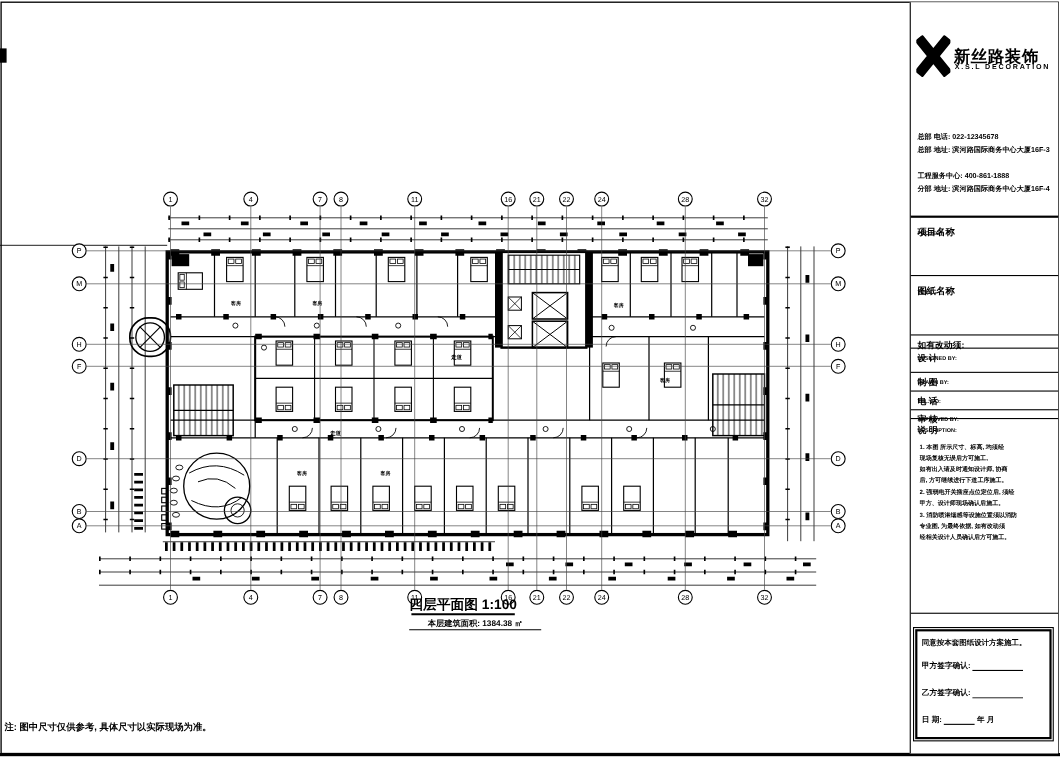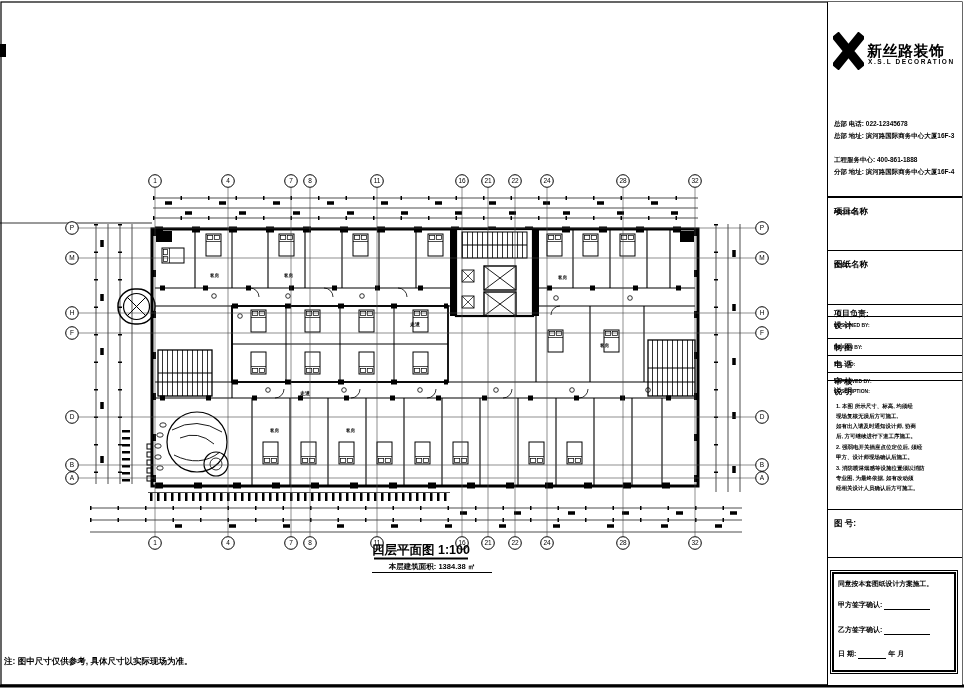--- a/index.html
+++ b/index.html
@@ -362,21 +362,21 @@
     <div class="seclab"><span>项目名称</span>
       <small>PROJECT:</small></div>
   </div>
   <div class="sec" style="top:248px;height:54px">
     <div class="seclab"><span>图纸名称</span>
       <small>TITLE:</small></div>
   </div>
 
   <div class="sec" style="top:302px;height:17px">
     <div class="rowlab">
-        <span>项目负责:</span>
+        <span>如有改动须:</span>
       </div>
   </div>
   <div class="sec" style="top:314px;height:17px;border-top-width:1.2px">
     <div class="rowlab"><span>设  计</span>
       <small>DESIGNED BY:</small></div>
   </div>
   <div class="sec" style="top:336px;height:17px;border-top-width:1.2px">
     <div class="rowlab"><span>制  图</span>
       <small>DRAWN BY:</small></div>
   </div>
@@ -396,23 +396,20 @@
     <div class="note-line" style="top:32px">    现场复核无误后方可施工,</div>
     <div class="note-line" style="top:42px">    如有出入请及时通知设计师, 协商</div>
     <div class="note-line" style="top:52px">    后, 方可继续进行下道工序施工。</div>
     <div class="note-line" style="top:63px">2. 强弱电开关插座点位定位后, 须经</div>
     <div class="note-line" style="top:73px">    甲方、设计师现场确认后施工。</div>
     <div class="note-line" style="top:84px">3. 消防喷淋烟感等设施位置须以消防</div>
     <div class="note-line" style="top:94px">    专业图, 为最终依据, 如有改动须</div>
     <div class="note-line" style="top:104px">    经相关设计人员确认后方可施工。</div>
   </div>
 
-  <div class="sec" style="top:507px;height:48px">
-    <div class="seclab">图  号:</div>
-  </div>
 
   <div class="sec" style="top:555px;height:128px">
     <div class="cbox">
       <div style="left:4px;top:5px;font-size:6.8px;font-weight:bold">同意按本套图纸设计方案施工。</div>
       <div style="left:4px;top:26px;font-size:7px;font-weight:bold">
         <span style="position:static">甲方签字确认:</span>
         <span class="uline"></span>
       </div>
       <div style="left:4px;top:51px;font-size:7px;font-weight:bold">
         <span style="position:static">乙方签字确认:</span>

